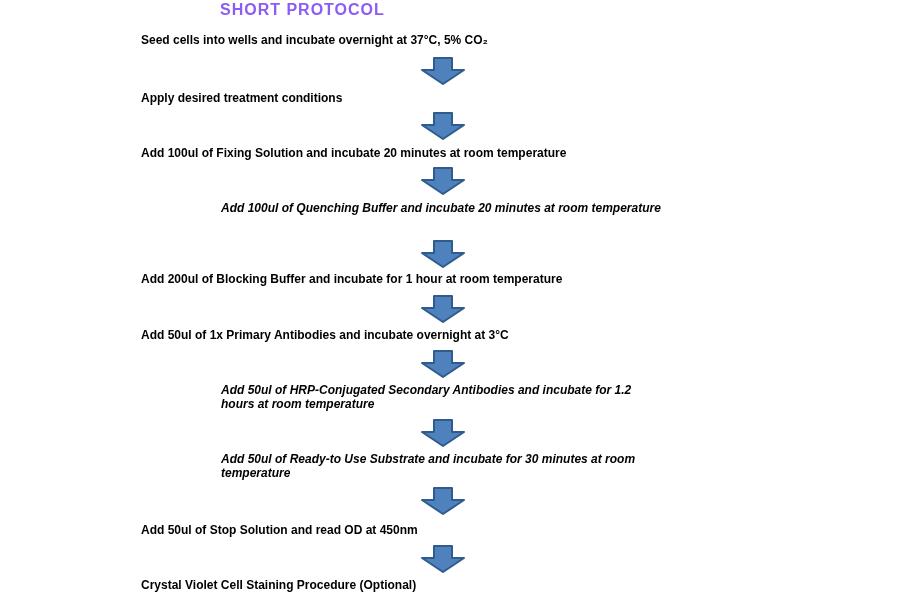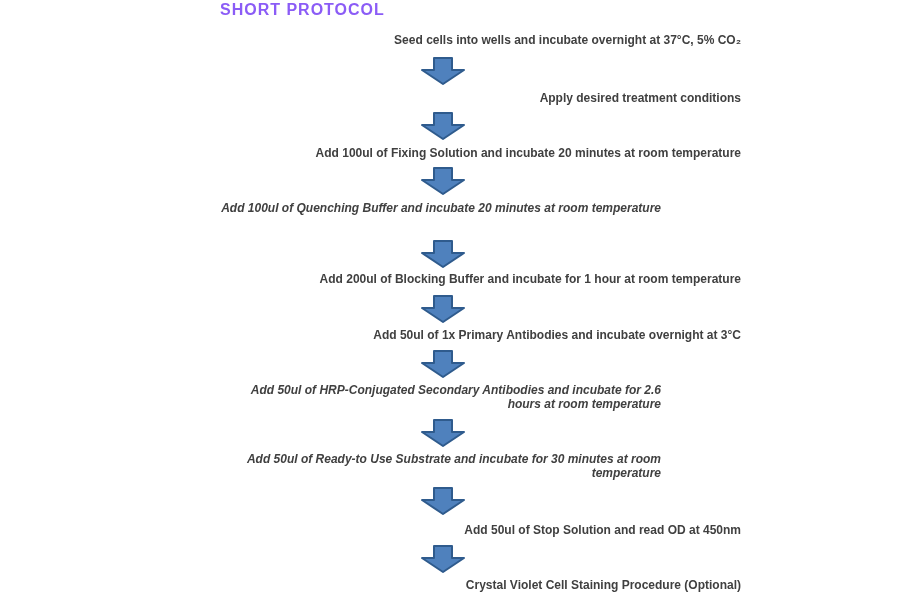--- a/index.html
+++ b/index.html
@@ -14,25 +14,25 @@
     position:absolute;
     left:220px; top:1px;
     font-size:16px;
     font-weight:bold;
     letter-spacing:1px;
     color:#8b5cf6;
     white-space:nowrap;
   }
   .step {
     position:absolute;
-    text-align:right;
+    text-align:left;
     font-size:12px;
     font-weight:bold;
     line-height:14px;
-    color:#404040;
+    color:#000000;
   }
   .step.wide   { left:141px; width:600px; }
   .step.narrow { left:221px; width:440px;font-style:italic; }
   .arrow {
     position:absolute;
     left:420px;
     width:46px; height:28px;
   }
   .arrow svg { display:block; width:100%; height:100%; }
 </style>
@@ -84,21 +84,21 @@
   </div>
 
   <div class="step wide" style="top:328px">Add 50ul of 1x Primary Antibodies and incubate overnight at 3°C</div>
 
   <div class="arrow" style="top:350px">
     <svg viewBox="0 0 44 28">
         <polygon points="13,1 31,1 31,13 43,13 22,27 1,13 13,13" fill="#4F81BD" stroke="#2F5B8D" stroke-width="2" stroke-linejoin="round"></polygon>
       </svg>
   </div>
 
-  <div class="step narrow" style="top:383px">Add 50ul of HRP-Conjugated Secondary Antibodies and incubate for 2.6 hours at room temperature</div>
+  <div class="step narrow" style="top:383px">Add 50ul of HRP-Conjugated Secondary Antibodies and incubate for 1.2 hours at room temperature</div>
 
   <div class="arrow" style="top:419px">
     <svg viewBox="0 0 44 28">
         <polygon points="13,1 31,1 31,13 43,13 22,27 1,13 13,13" fill="#4F81BD" stroke="#2F5B8D" stroke-width="2" stroke-linejoin="round"></polygon>
       </svg>
   </div>
 
   <div class="step narrow" style="top:452px">Add 50ul of Ready-to Use Substrate and incubate for 30 minutes at room temperature</div>
 
   <div class="arrow" style="top:487px">

